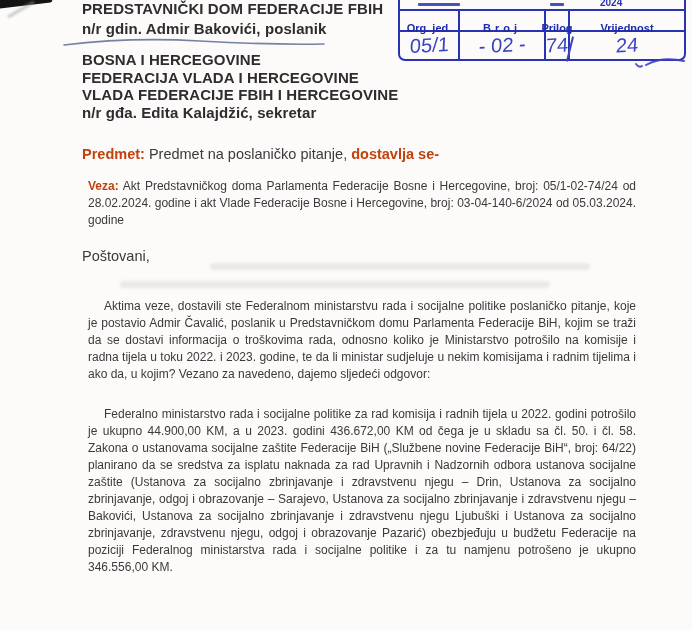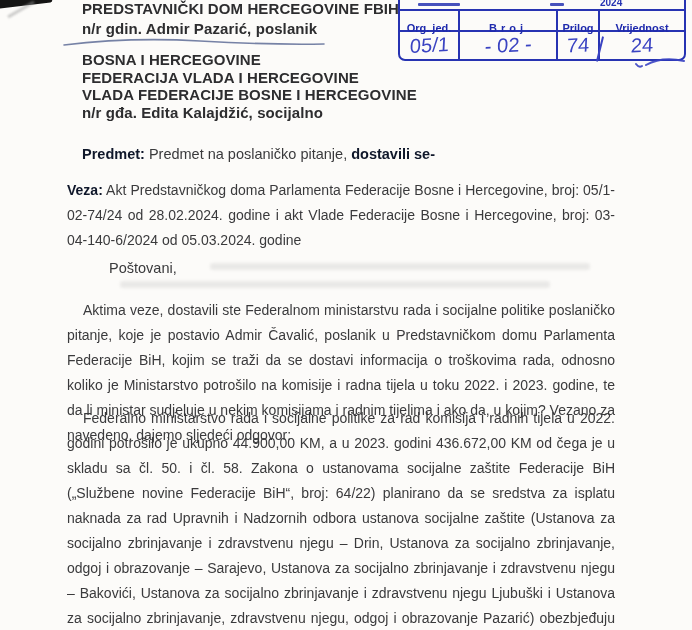--- a/index.html
+++ b/index.html
@@ -28,65 +28,65 @@
   .stamp-row{display:flex;}
   .stamp-top{height:24px;border-bottom:2px solid #2733b2;position:relative;overflow:hidden;}
   .stamp-top .frag-year{position:absolute;left:200px;bottom:1px;font-size:10px;font-weight:bold;color:#2733b2;}
   .stamp-top .frag-dash{position:absolute;bottom:3px;height:3px;background:#2733b2;opacity:.85;border-radius:1px;}
   .stamp-head{height:19px;border-bottom:2px solid #2733b2;}
   .stamp-head .cell{display:flex;align-items:center;justify-content:center;
     font-size:11px;font-weight:bold;padding-top:15px;}
   .stamp-vals{height:27px;}
   .cell{border-right:2px solid #2733b2;box-sizing:border-box;}
   .cell:last-child{border-right:none;}
-  .c1{width:60px;} .c2{width:98px;} .c3{width:42px;} .c4{flex:1;}
+  .c1{width:60px;} .c2{width:86px;} .c3{width:24px;} .c4{flex:1;}
   .broj-cell{letter-spacing:4px;}
   .stamp-vals .cell{display:flex;align-items:center;justify-content:center;
     font-size:20px;color:#3a43c2;transform-origin:center;position:relative;}
   .hw{transform:skewX(-6deg) rotate(-3deg);}
   .hw-slash{position:absolute;right:-3px;top:4px;width:2px;height:26px;
     background:#3a43c2;transform:rotate(14deg);border-radius:1px;}
   .stamp-tail{position:absolute;left:632px;top:55px;}
 
   
   .line{position:absolute;left:82px;font-size:14.5px;}
   .subject{top:146px;}
-  .para{position:absolute;left:67px;width:548px;font-size:14px;
-    line-height:25px;text-align:justify;}
+  .para{position:absolute;left:88px;width:548px;font-size:12px;
+    line-height:17px;text-align:justify;}
   .ref{top:178px;}
-  .salutation{top:260px;margin-left:27px;}
+  .salutation{top:248px;}
   .p1{top:298px;text-indent:16px;}
   .p2{top:406px;text-indent:16px;}
-  b{color:#0f172a;}
+  b{color:#c2410c;}
 
   
   .ghost{position:absolute;background:#8d8d8d;opacity:.16;filter:blur(1.5px);height:7px;border-radius:3px;}
 </style>
 </head>
 <body>
 
 <div class="page">
 
   <div class="scan-sliver"></div>
   <div class="scan-smudge"></div>
 
   <div class="addr addr1">
-    <div>PREDSTAVNIČKI DOM HERCEGOVINE FBIH</div>
-    <div>n/r gdin. Admir Pazarić, poslanik</div>
+    <div>PREDSTAVNIČKI DOM FEDERACIJE FBIH</div>
+    <div>n/r gdin. Admir Bakovići, poslanik</div>
   </div>
 
   <svg class="pen-underline" width="270" height="14">
     <path d="M4,9 Q70,1 140,5 T264,8" fill="none" stroke="#5e6c96" stroke-width="1.6" stroke-linecap="round" opacity="0.85"></path>
   </svg>
 
   <div class="addr" style="top:51px">
     <div>BOSNA I HERCEGOVINE</div>
     <div>FEDERACIJA VLADA I HERCEGOVINE</div>
-    <div>VLADA FEDERACIJE BOSNE I HERCEGOVINE</div>
-    <div>n/r gđa. Edita Kalajdžić, socijalno</div>
+    <div>VLADA FEDERACIJE FBIH I HERCEGOVINE</div>
+    <div>n/r gđa. Edita Kalajdžić, sekretar</div>
   </div>
 
   <div class="stamp">
     <div class="stamp-row stamp-top">
       <span class="frag-dash" style="left:18px;width:42px"></span>
       <span class="frag-dash" style="left:150px;width:14px"></span>
       <span class="frag-year">2024</span>
     </div>
     <div class="stamp-row stamp-head">
       <div class="cell c1">Org. jed.</div>
@@ -107,21 +107,21 @@
         </div>
       <div class="cell c4">
           <span class="hw">24</span>
         </div>
     </div>
   </div>
   <svg class="stamp-tail" width="54" height="18">
     <path d="M4,9 q3,4 6,2 M14,10 q16,-9 38,-4" fill="none" stroke="#3a43c2" stroke-width="2" stroke-linecap="round" opacity="0.9"></path>
   </svg>
 
-  <div class="line subject"><b>Predmet:</b><span> Predmet na poslaničko pitanje, </span><b>dostavili se-</b></div>
+  <div class="line subject"><b>Predmet:</b><span> Predmet na poslaničko pitanje, </span><b>dostavlja se-</b></div>
 
   <div class="para ref"><b>Veza:</b><span> Akt Predstavničkog doma Parlamenta Federacije Bosne i Hercegovine, broj: 05/1-02-74/24 od 28.02.2024. godine i akt  Vlade Federacije Bosne i Hercegovine, broj: 03-04-140-6/2024 od 05.03.2024. godine</span></div>
 
   <div class="ghost" style="left:210px;top:263px;width:380px"></div>
   <div class="ghost" style="left:120px;top:281px;width:430px"></div>
 
   <div class="line salutation">Poštovani,</div>
 
   <div class="para p1">Aktima veze, dostavili ste Federalnom ministarstvu rada i socijalne politike poslaničko pitanje, koje je postavio Admir Čavalić, poslanik u Predstavničkom domu Parlamenta Federacije BiH, kojim se traži da se dostavi informacija o troškovima rada, odnosno koliko je Ministarstvo potrošilo na komisije i radna tijela u toku 2022. i 2023. godine, te da li ministar sudjeluje u nekim komisijama i radnim tijelima i ako da, u kojim?  Vezano za navedeno, dajemo sljedeći odgovor:</div>
   <div class="para p2">Federalno ministarstvo rada i socijalne politike za rad komisija i radnih tijela u 2022. godini potrošilo je ukupno 44.900,00 KM, a u 2023. godini 436.672,00 KM od čega je u skladu sa čl. 50. i čl. 58. Zakona o ustanovama socijalne zaštite Federacije BiH („Službene novine Federacije BiH“, broj: 64/22) planirano da se sredstva za isplatu naknada za rad Upravnih i Nadzornih odbora ustanova socijalne zaštite (Ustanova za socijalno zbrinjavanje i zdravstvenu njegu – Drin, Ustanova za socijalno zbrinjavanje, odgoj i obrazovanje – Sarajevo, Ustanova za socijalno zbrinjavanje i zdravstvenu njegu – Bakovići, Ustanova za socijalno zbrinjavanje i zdravstvenu njegu Ljubuški i Ustanova za socijalno zbrinjavanje, zdravstvenu njegu, odgoj i obrazovanje Pazarić) obezbjeđuju u budžetu Federacije na poziciji Federalnog ministarstva rada i socijalne politike i za tu namjenu potrošeno je ukupno 346.556,00 KM.</div>

